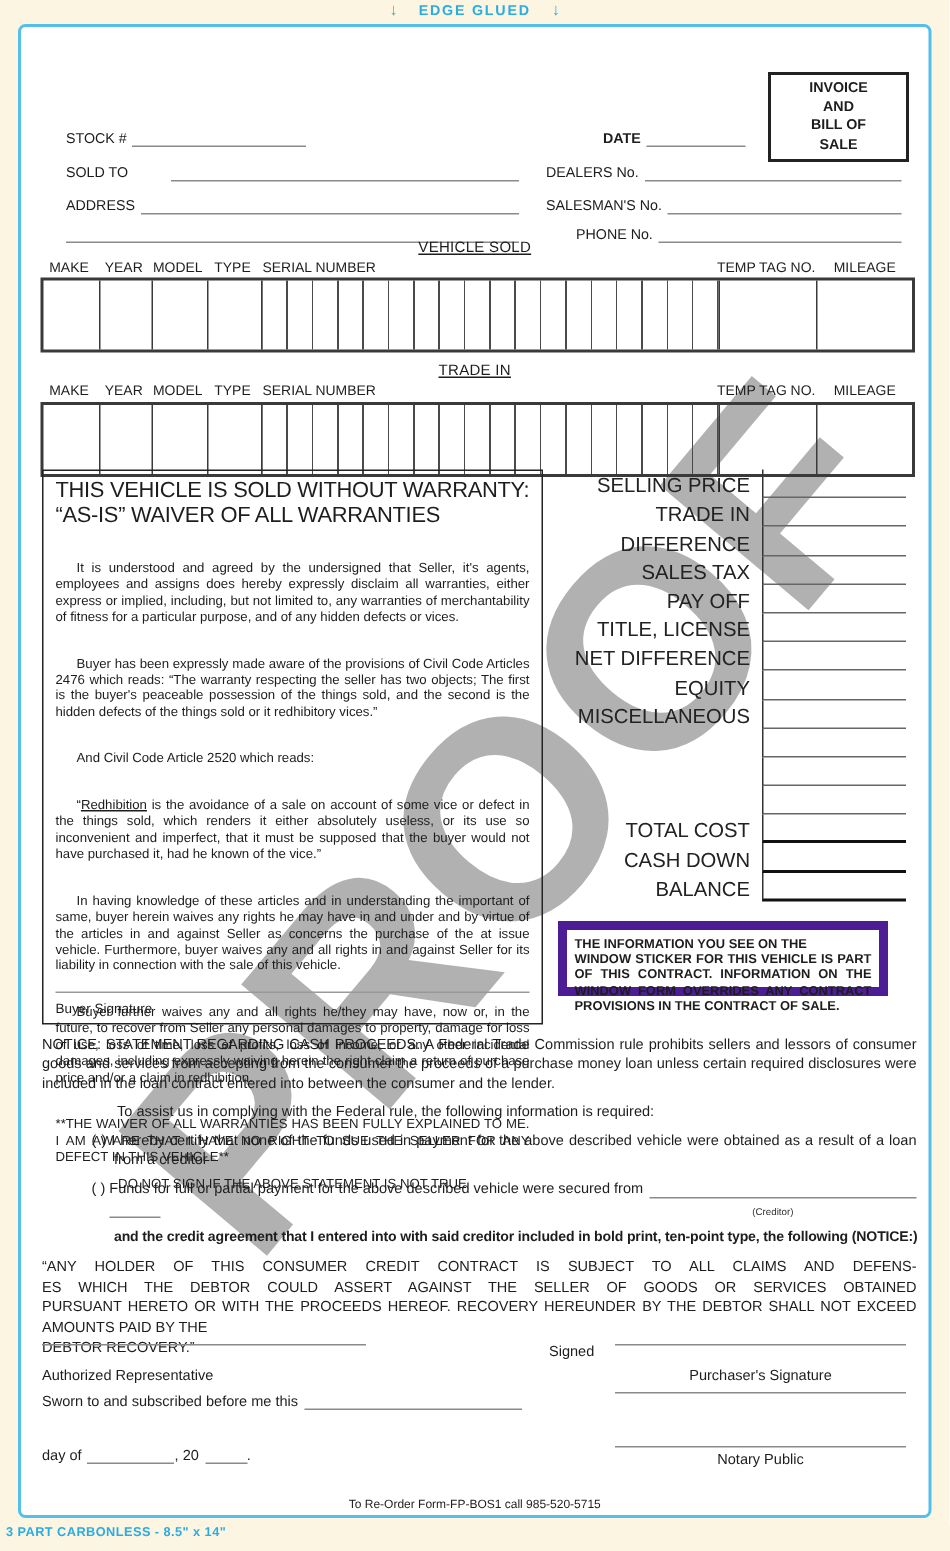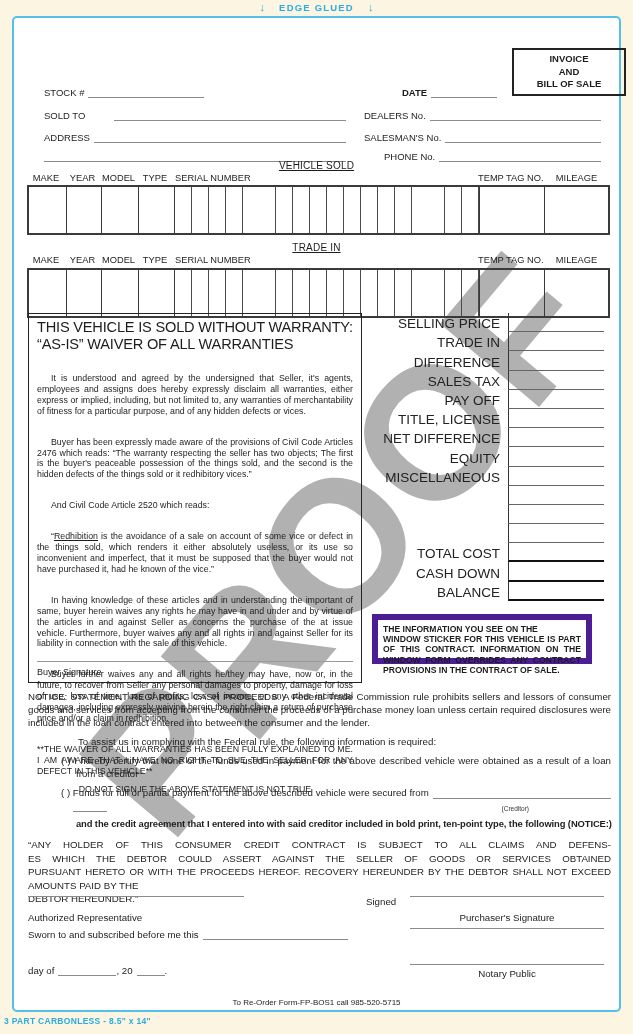--- a/index.html
+++ b/index.html
@@ -24,23 +24,23 @@
   .layer { position:absolute; z-index:1; }
   
   .watermark {
     position:absolute; z-index:0; left:-10px; top:430px; width:650px;
     text-align:center; font-size:188px; font-weight:bold; color:#a9a9a9;
     letter-spacing:2px; transform:rotate(-50deg); transform-origin:center;
     opacity:.9; pointer-events:none; user-select:none;
   }
   
   .invoice-box {
-    left:498px; top:30px; width:114px; border:2px solid #222;
+    left:498px; top:30px; width:94px; border:2px solid #222;
     text-align:center; font-weight:bold; font-size:9.5px; line-height:12.5px;
-    padding:3px 2px; background:transparent;
+    padding:3px 14px; background:transparent;
   }
   .hrow { position:absolute; left:0; width:100%; height:14px; }
   .fld { position:absolute; bottom:0; display:flex; align-items:flex-end; }
   .fld .lbl { font-size:9.5px; white-space:nowrap; padding-right:4px; }
   .line { border-bottom:1px solid #8a8a8a; height:12px; }
   
   .sec-title { left:0; width:100%; text-align:center; font-size:10px; font-weight:500; letter-spacing:.2px;text-decoration:underline; }
   
   .cols, .grid { left:13px; width:583px; display:flex; }
   .cols .c { font-size:9.3px; text-align:center; white-space:nowrap; }
@@ -294,21 +294,21 @@
     </div>
     <div class="cred-row">
       <span class="short"></span>
       <span class="cred">(Creditor)</span>
     </div>
     <div class="credit">and the credit agreement that I entered into with said creditor included in bold print, ten-point type, the following (NOTICE:)</div>
     <div class="holder">
       <div class="hl just">“ANY HOLDER OF THIS CONSUMER CREDIT CONTRACT IS SUBJECT TO ALL CLAIMS AND DEFENS-</div>
       <div class="hl just">ES WHICH THE DEBTOR COULD ASSERT AGAINST THE SELLER OF GOODS OR SERVICES OBTAINED</div>
       <div class="hl">PURSUANT HERETO OR WITH THE PROCEEDS HEREOF. RECOVERY HEREUNDER BY THE DEBTOR SHALL NOT EXCEED AMOUNTS PAID BY THE</div>
-      <div class="hl">DEBTOR HEREUNDER.”</div>
+      <div class="hl">DEBTOR RECOVERY.”</div>
     </div>
   </div>
 
   <div class="layer sig-line" style="left:14px; top:878px; width:216px;"></div>
   <div class="layer s-lbl" style="left:14px; top:894px;">Authorized Representative</div>
   <div class="layer s-lbl" style="left:352px; top:878px;">Signed</div>
   <div class="layer sig-line" style="left:396px; top:878px; width:194px;"></div>
   <div class="layer s-lbl center" style="left:396px; top:894px; width:194px;">Purchaser's Signature</div>
 
   <div class="layer fld" style="left:14px; top:908px; width:320px; height:14px;">

